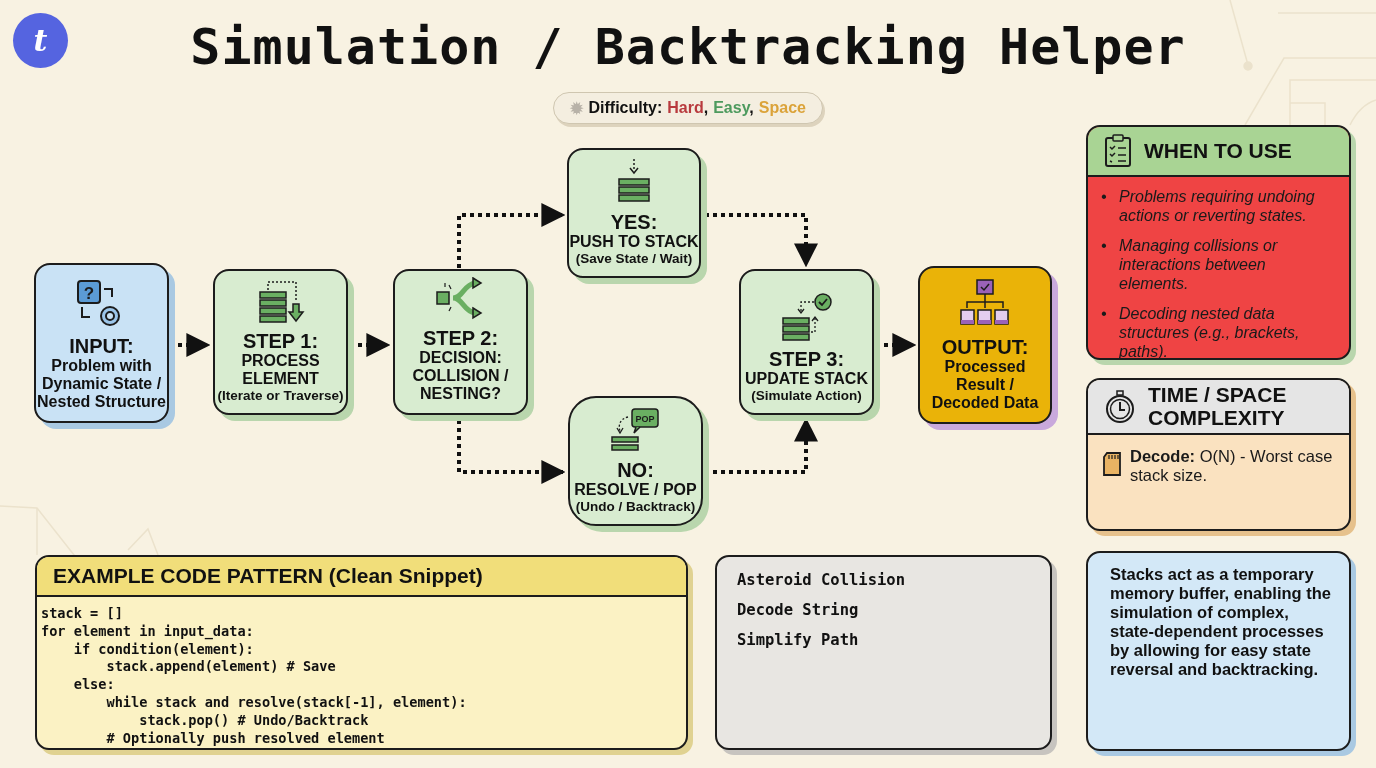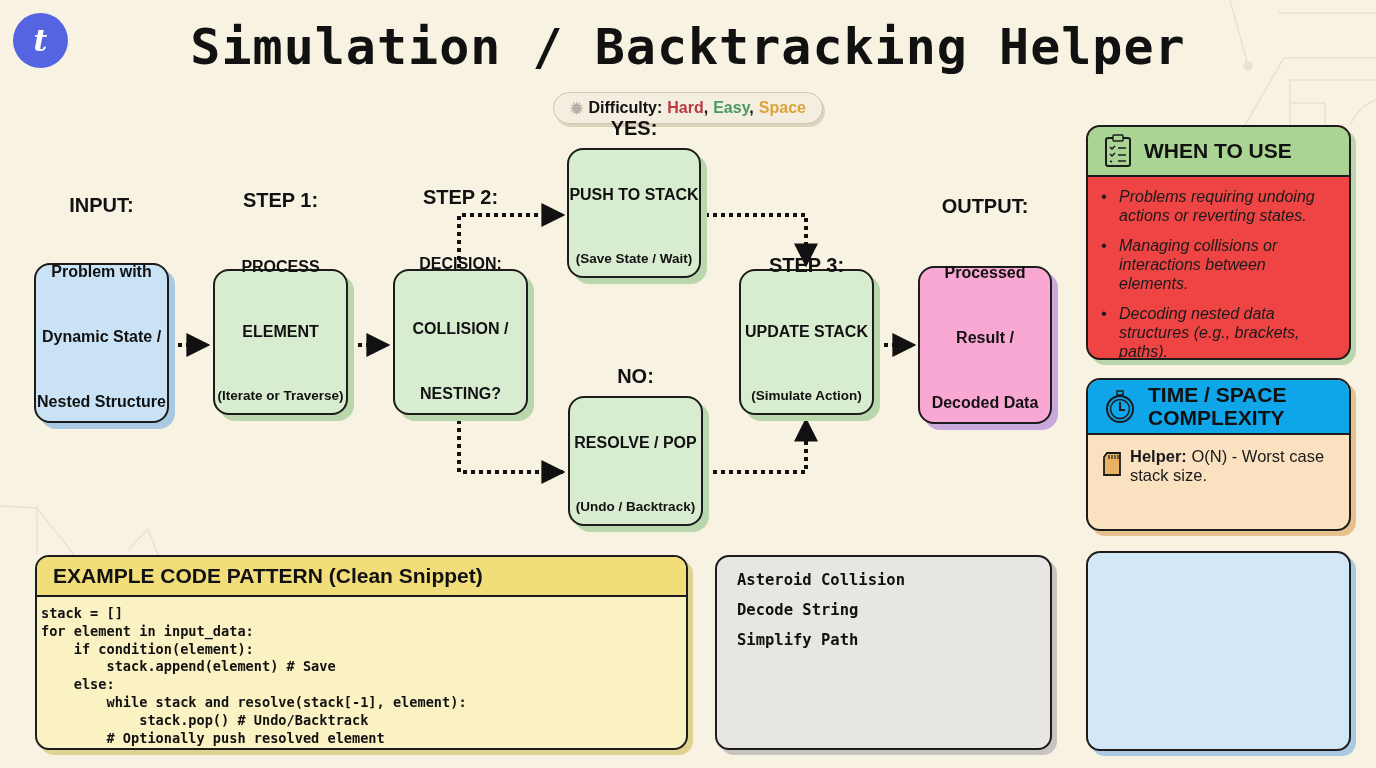--- a/index.html
+++ b/index.html
@@ -31,25 +31,25 @@
   }
   .difficulty .gear { color: #b8b2a8; font-size: 16px; }
   .d-hard { color: #b83a3e; }
   .d-easy { color: #4d9a5e; }
   .d-med { color: #dba33a; }
 
   .node {
     position: absolute; border: 2.5px solid #1c1c1c; border-radius: 16px;
     display: flex; flex-direction: column; align-items: center; justify-content: flex-end;
     text-align: center; padding-bottom: 10px;
-    font-family: "Liberation Sans", sans-serif; font-weight: bold; line-height: 1.12; gap: 47px;
+    font-family: "Liberation Sans", sans-serif; font-weight: bold; line-height: 1.12;
   }
   .node.green { background: #d8ecd0; box-shadow: 6px 6px 0 #b9d6ad; }
   .node.blue { background: #c9e2f5; box-shadow: 6px 6px 0 #a9c9e2; }
-  .node.purple { background: #f9a8d4; box-shadow: 6px 6px 0 #c9a9dc; }
+  .node.purple { background: #eab308; box-shadow: 6px 6px 0 #c9a9dc; }
   .node .head { font-size: 20px; }
   .node .sub { font-size: 16px; }
   .node .small { font-size: 13.5px; }
   .node svg { margin-bottom: 6px; }
 
   .arrows { position: absolute; inset: 0; pointer-events: none; }
 
   .panel {
     position: absolute; border: 2.5px solid #1c1c1c; border-radius: 14px; overflow: hidden;
   }
@@ -57,21 +57,21 @@
     border-bottom: 2px solid #1c1c1c; display: flex; align-items: center; gap: 12px;
     padding: 0 16px; font-weight: bold; font-size: 21px; line-height: 1.05;
   }
   .p-when { left: 1086px; top: 125px; width: 265px; height: 235px; background: #ef4444; box-shadow: 5px 5px 0 #b9d6ad; }
   .p-when .phead { background: #a9d494; height: 50px; }
   .p-when ul { list-style: none; padding: 10px 10px 0 11px; font-style: italic; }
   .p-when li { position: relative; padding-left: 20px; font-size: 16px; line-height: 19px; margin-bottom: 11px; color: #1a1a1a; }
   .p-when li::before { content: "•"; position: absolute; left: 2px; top: 0; font-size: 16px; }
 
   .p-time { left: 1086px; top: 378px; width: 265px; height: 153px; background: #fae2c0; box-shadow: 5px 5px 0 #e6c18c; }
-  .p-time .phead { background: #0ea5e9; height: 55px; }
+  .p-time .phead { background: #e5e5e5; height: 55px; }
   .p-time .row { display: flex; gap: 8px; padding: 0 14px; font-size: 16.5px; line-height: 19px; color: #1a1a1a; }
   .p-time .row b { font-weight: bold; }
 
   .p-key { left: 1086px; top: 551px; width: 265px; height: 200px; background: #d3e8f7; box-shadow: 5px 5px 0 #a9c9e2; }
   .p-key .phead { background: #8fc6ea; height: 47px; }
   .p-key .body { padding: 12px 16px 0 22px; font-weight: bold; font-size: 16.5px; line-height: 19px; color: #111; }
 
   .p-code { left: 35px; top: 555px; width: 653px; height: 195px; background: #fbf2c4; box-shadow: 5px 5px 0 #e0d291; }
   .p-code .phead { background: #f1de7a; height: 40px; font-size: 21px; }
   .p-code pre {
@@ -180,21 +180,21 @@
     <path d="M16,11 l4,5 4,-5" stroke="#1c1c1c" stroke-width="1.5" fill="none"></path>
     <rect x="5" y="22" width="30" height="6" fill="#6aaf62" stroke="#1c1c1c" stroke-width="1.5"></rect>
     <rect x="5" y="30" width="30" height="6" fill="#6aaf62" stroke="#1c1c1c" stroke-width="1.5"></rect>
     <rect x="5" y="38" width="30" height="6" fill="#6aaf62" stroke="#1c1c1c" stroke-width="1.5"></rect>
   </svg>
   <div class="head">YES:</div>
   <div class="sub">PUSH TO STACK</div>
   <div class="small">(Save State / Wait)</div>
 </div>
 
-<div class="node green" style="left:568px;top:396px;width:135px;height:130px;">
+<div class="node green" style="left:568px;top:396px;width:135px;height:130px;border-radius:28px;">
   <svg width="56" height="46" viewBox="0 0 56 46">
     <rect x="24" y="2" width="26" height="18" rx="3" fill="#6aaf62" stroke="#1c1c1c" stroke-width="1.5"></rect>
     <path d="M28,20 l-2,6 6,-6" fill="#6aaf62" stroke="#1c1c1c" stroke-width="1.5"></path>
     <text x="37" y="15" font-size="9" font-weight="bold" text-anchor="middle" fill="#1c1c1c" font-family="Liberation Sans, sans-serif">POP</text>
     <path d="M20,10 C12,12 10,18 12,24" stroke="#1c1c1c" stroke-width="1.3" stroke-dasharray="2,2" fill="none"></path>
     <path d="M9,21 l3,5 3,-5" stroke="#1c1c1c" stroke-width="1.3" fill="none"></path>
     <rect x="4" y="30" width="26" height="5" fill="#6aaf62" stroke="#1c1c1c" stroke-width="1.5"></rect>
     <rect x="4" y="38" width="26" height="5" fill="#6aaf62" stroke="#1c1c1c" stroke-width="1.5"></rect>
   </svg>
   <div class="head">NO:</div>
@@ -264,25 +264,26 @@
     <div>
       <div>TIME / SPACE</div>
       <div>COMPLEXITY</div>
     </div>
   </div>
   <div class="row" style="margin-top:12px;">
     <svg width="20" height="26" viewBox="0 0 20 26" style="flex-shrink:0;margin-top:4px;">
       <path d="M5,2 H18 V24 H2 V6 z" fill="#e9b363" stroke="#1c1c1c" stroke-width="1.8"></path>
       <path d="M7,4 V8 M10,4 V8 M13,4 V8 M16,4 V8" stroke="#1c1c1c" stroke-width="1.2"></path>
     </svg>
-    <span><b>Helper:</b> <span>O(N) - Worst case stack size.</span></span>
+    <span><b>Decode:</b> <span>O(N) - Worst case stack size.</span></span>
   </div>
 </div>
 
 <div class="panel p-key">
+  <div class="body">Stacks act as a temporary memory buffer, enabling the simulation of complex, state-dependent processes by allowing for easy state reversal and backtracking.</div>
 </div>
 
 <div class="panel p-code">
   <div class="phead">
     <span>EXAMPLE CODE PATTERN (Clean Snippet)</span>
   </div>
   <pre><div>stack = []</div><div>for element in input_data:</div><div>    if condition(element):</div><div>        stack.append(element) # Save</div><div>    else:</div><div>        while stack and resolve(stack[-1], element):</div><div>            stack.pop() # Undo/Backtrack</div><div>        # Optionally push resolved element</div></pre>
 </div>
 
 <div class="panel p-rel">

